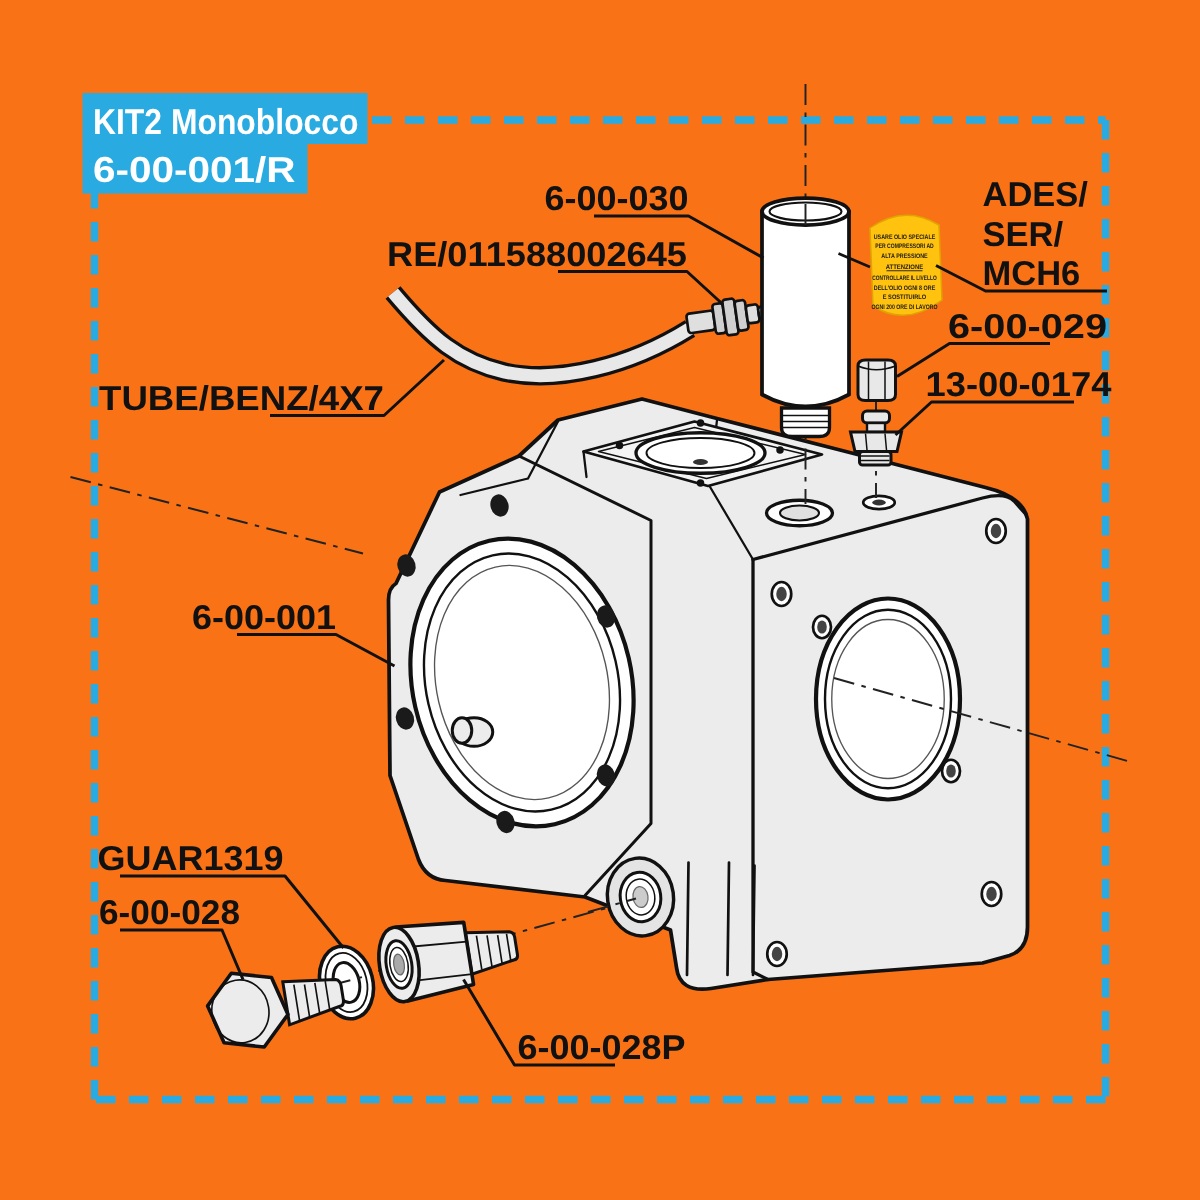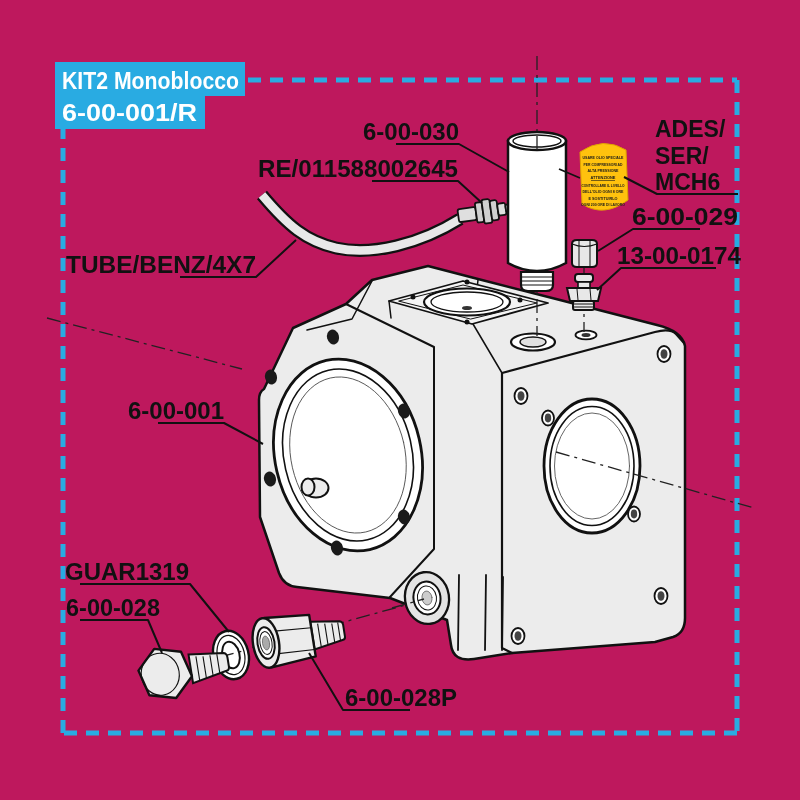--- a/index.html
+++ b/index.html
@@ -1,16 +1,16 @@
 <!DOCTYPE html>
 <html><head>
 <meta charset="utf-8">
 <style>
   html,body{margin:0;padding:0;background:#ffffff;}
-  .stage{position:relative;width:800px;height:800px;background:#be185d;overflow:hidden;}
+  .stage{position:relative;width:800px;height:800px;background:#f97316;overflow:hidden;}
   svg{position:absolute;left:0;top:0;}
   .lbl{font-family:"Liberation Sans",sans-serif;font-weight:700;font-size:23px;fill:#111;}
   .title-txt{font-family:"Liberation Sans",sans-serif;font-weight:700;font-size:24px;fill:#fff;}
   .tiny{font-family:"Liberation Sans",sans-serif;font-weight:700;font-size:4.3px;fill:#1a1a1a;text-anchor:middle;}
   .leader{stroke:#111;stroke-width:2;fill:none;stroke-linejoin:round;}
   .cline{stroke:#222;stroke-width:1.3;fill:none;stroke-dasharray:14 5 3 5;}
   .border-d{stroke:#29ABE2;stroke-width:5;fill:none;stroke-dasharray:13 9;}
   .outl{stroke:#111;fill:none;}
   .gray{fill:#ECECEC;stroke:#111;}
   .white{fill:#ffffff;stroke:#111;}

